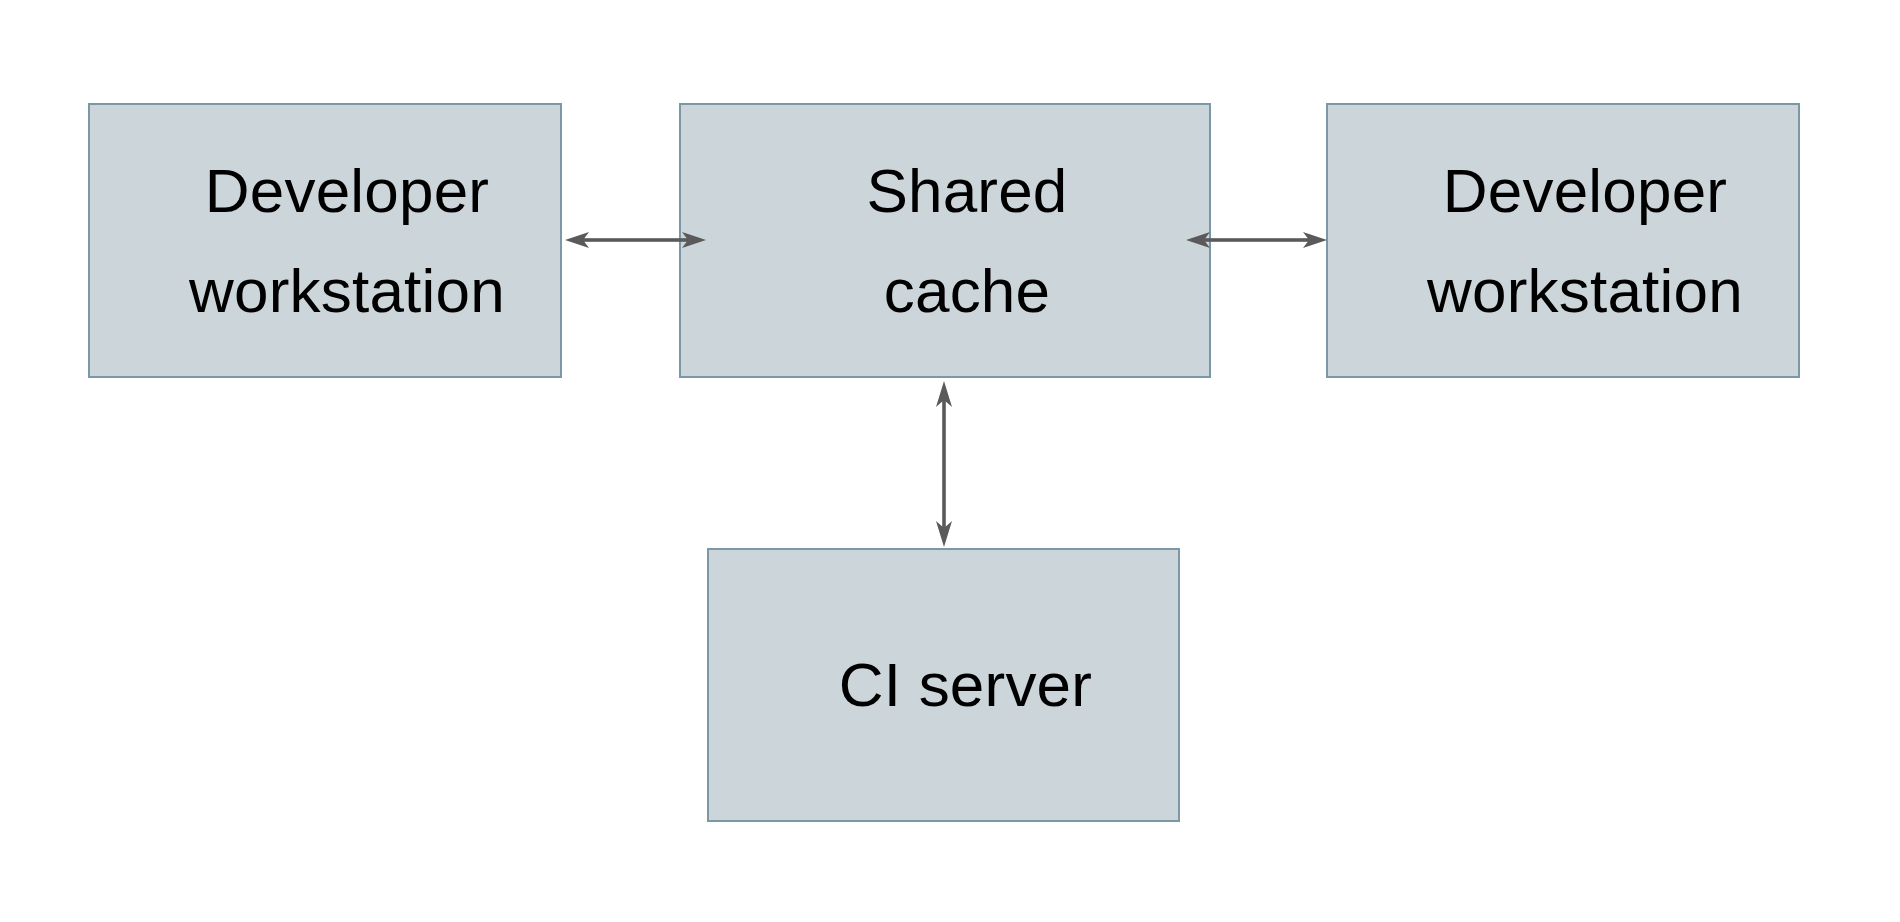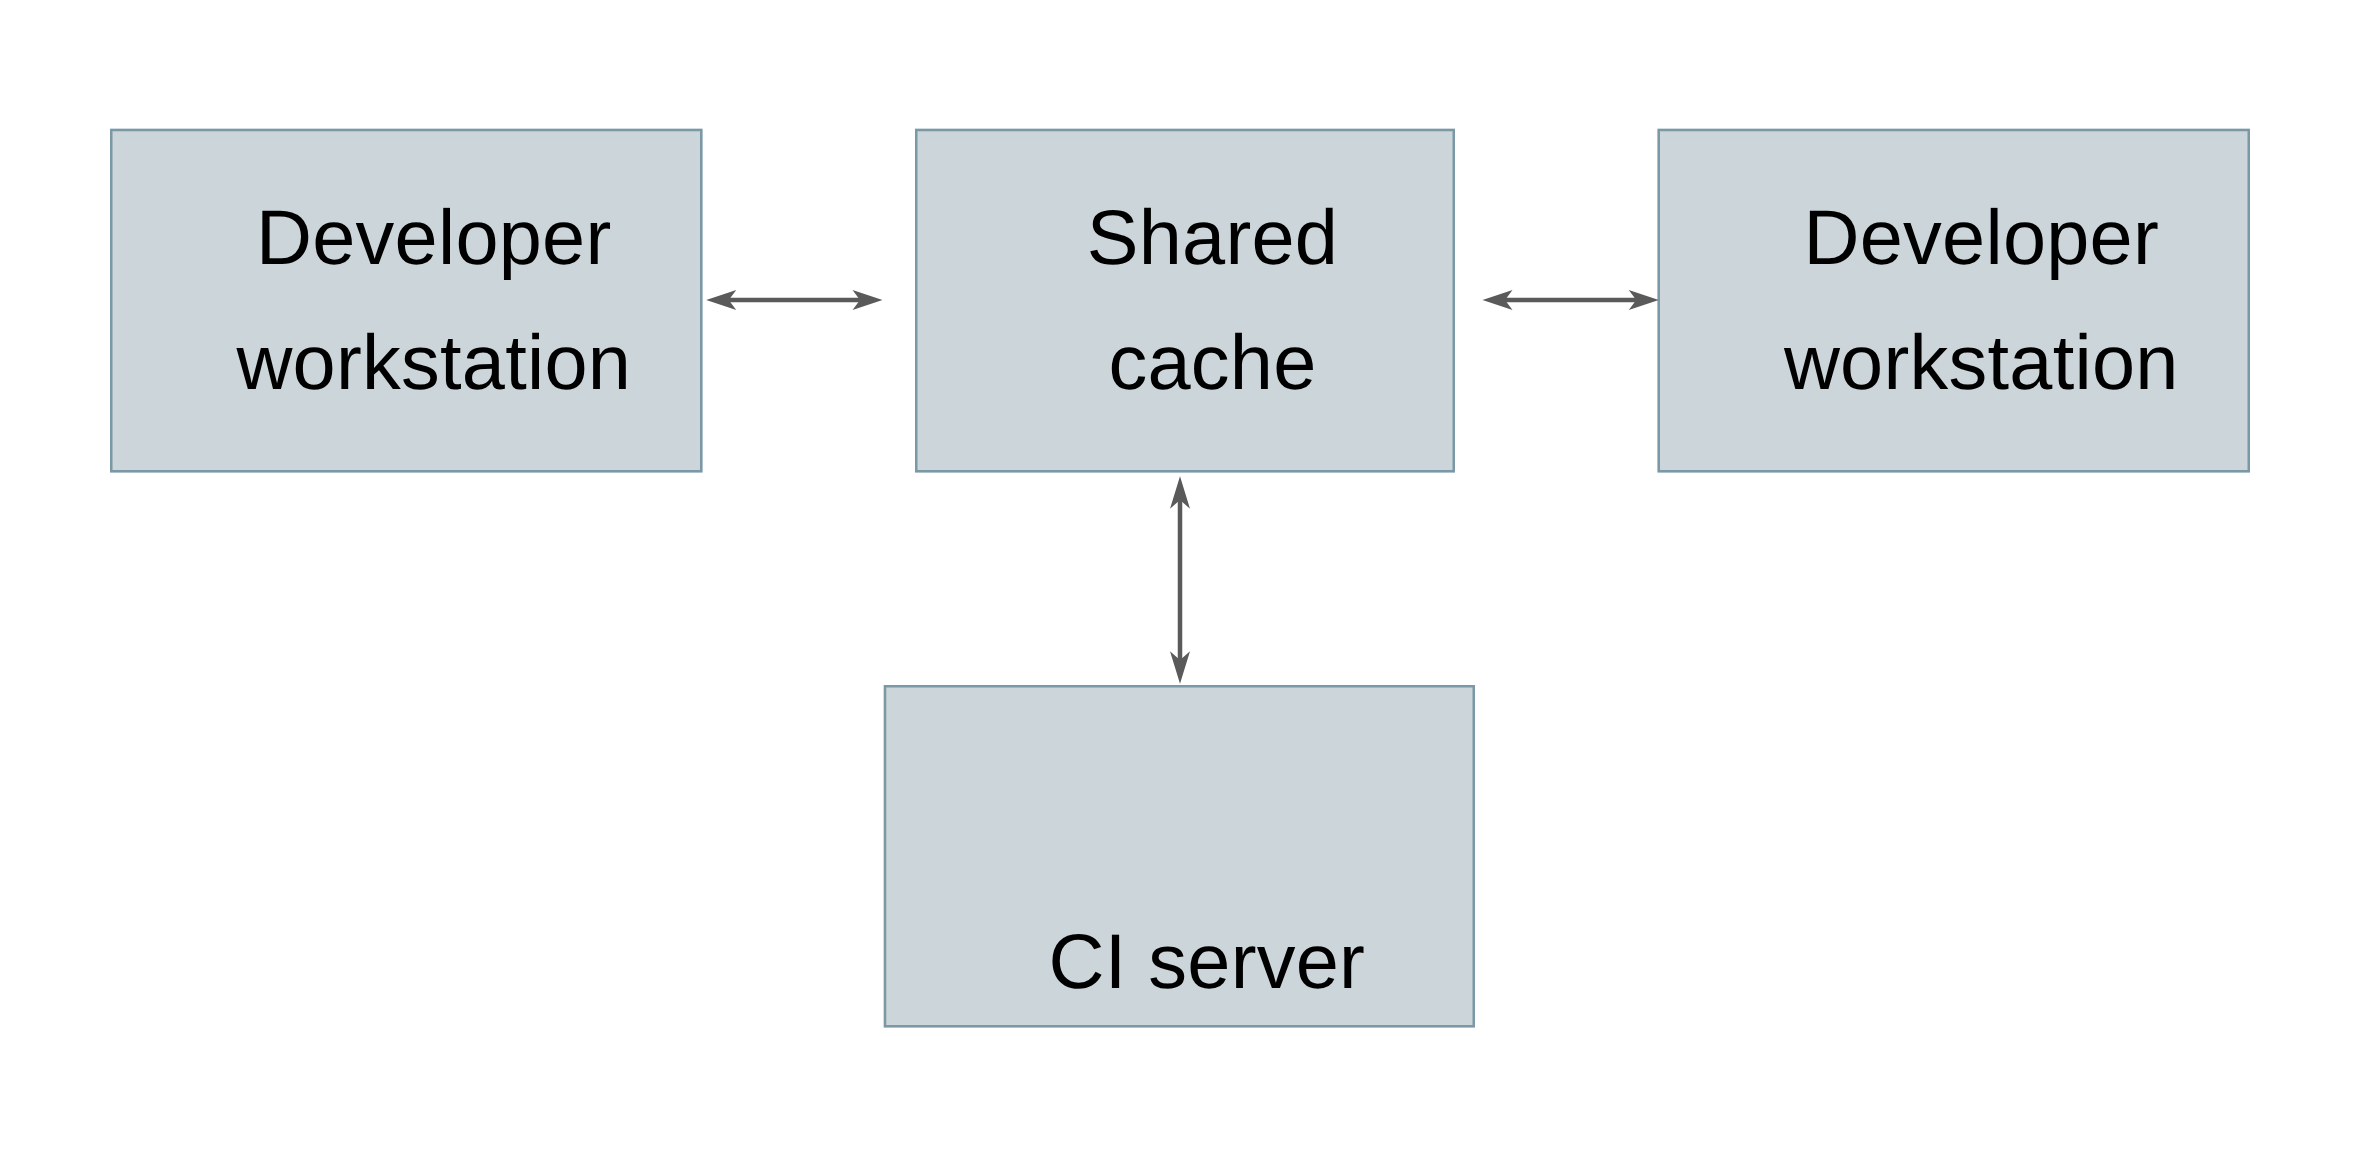--- a/index.html
+++ b/index.html
@@ -47,31 +47,31 @@
 </head>
 <body>
 
 <div id="canvas">
 
   <div class="node" style="left:88px; top:103px; width:474px; height:275px;">
     <div class="node-label">Developer
 workstation</div>
   </div>
 
-  <div class="node" style="left:732px; top:103px; width:432px; height:275px;">
+  <div class="node" style="left:679px; top:103px; width:532px; height:275px;">
     <div class="node-label">Shared
 cache</div>
   </div>
 
   <div class="node" style="left:1326px; top:103px; width:474px; height:275px;">
     <div class="node-label">Developer
 workstation</div>
   </div>
 
-  <div class="node" style="left:707px; top:548px; width:473px; height:274px;align-items:flex-end;">
+  <div class="node" style="left:707px; top:548px; width:473px; height:274px;">
     <div class="node-label">CI server</div>
   </div>
 
   <div class="edge" style="left:563px; top:216px; width:145px; height:48px;">
     <svg width="145" height="48" viewBox="0 0 145 48" aria-hidden="true">
       <g>
         <path d="M 26 16 L 2 24 L 26 32 L 20 24 Z" fill="#5a5a5a"></path>
         <path d="M 119 16 L 143 24 L 119 32 L 125 24 Z" fill="#5a5a5a"></path>
         <rect x="20" y="22.2" width="105" height="3.6" fill="#5a5a5a"></rect>
       </g>

